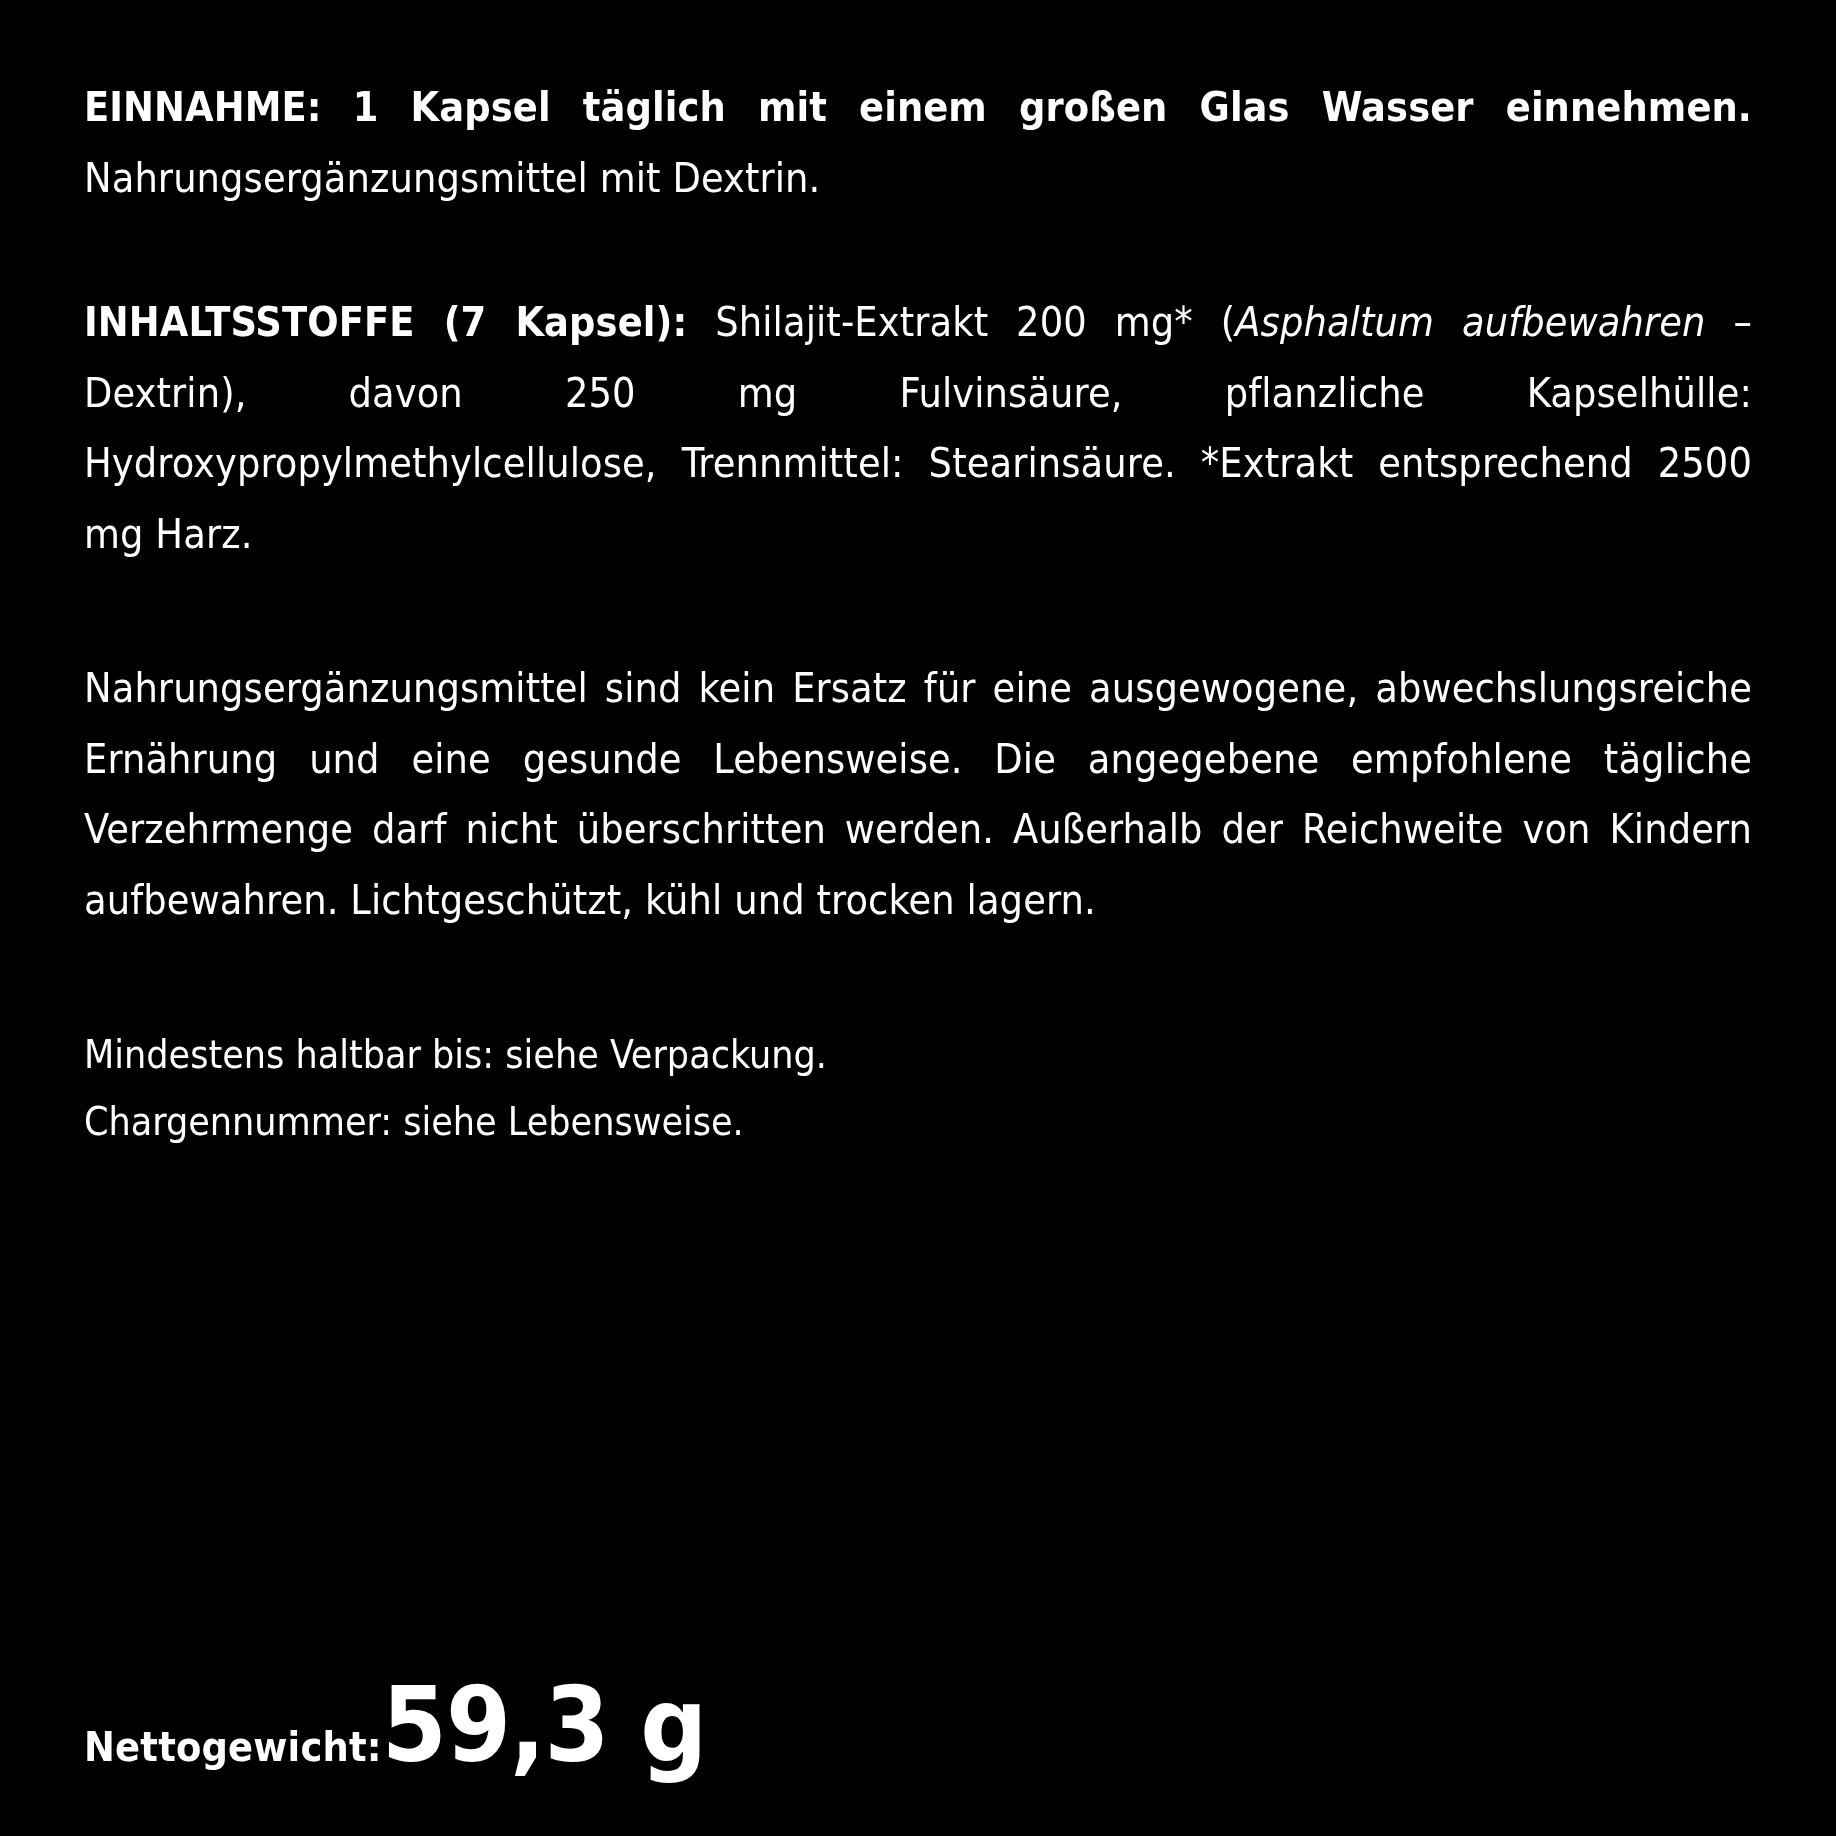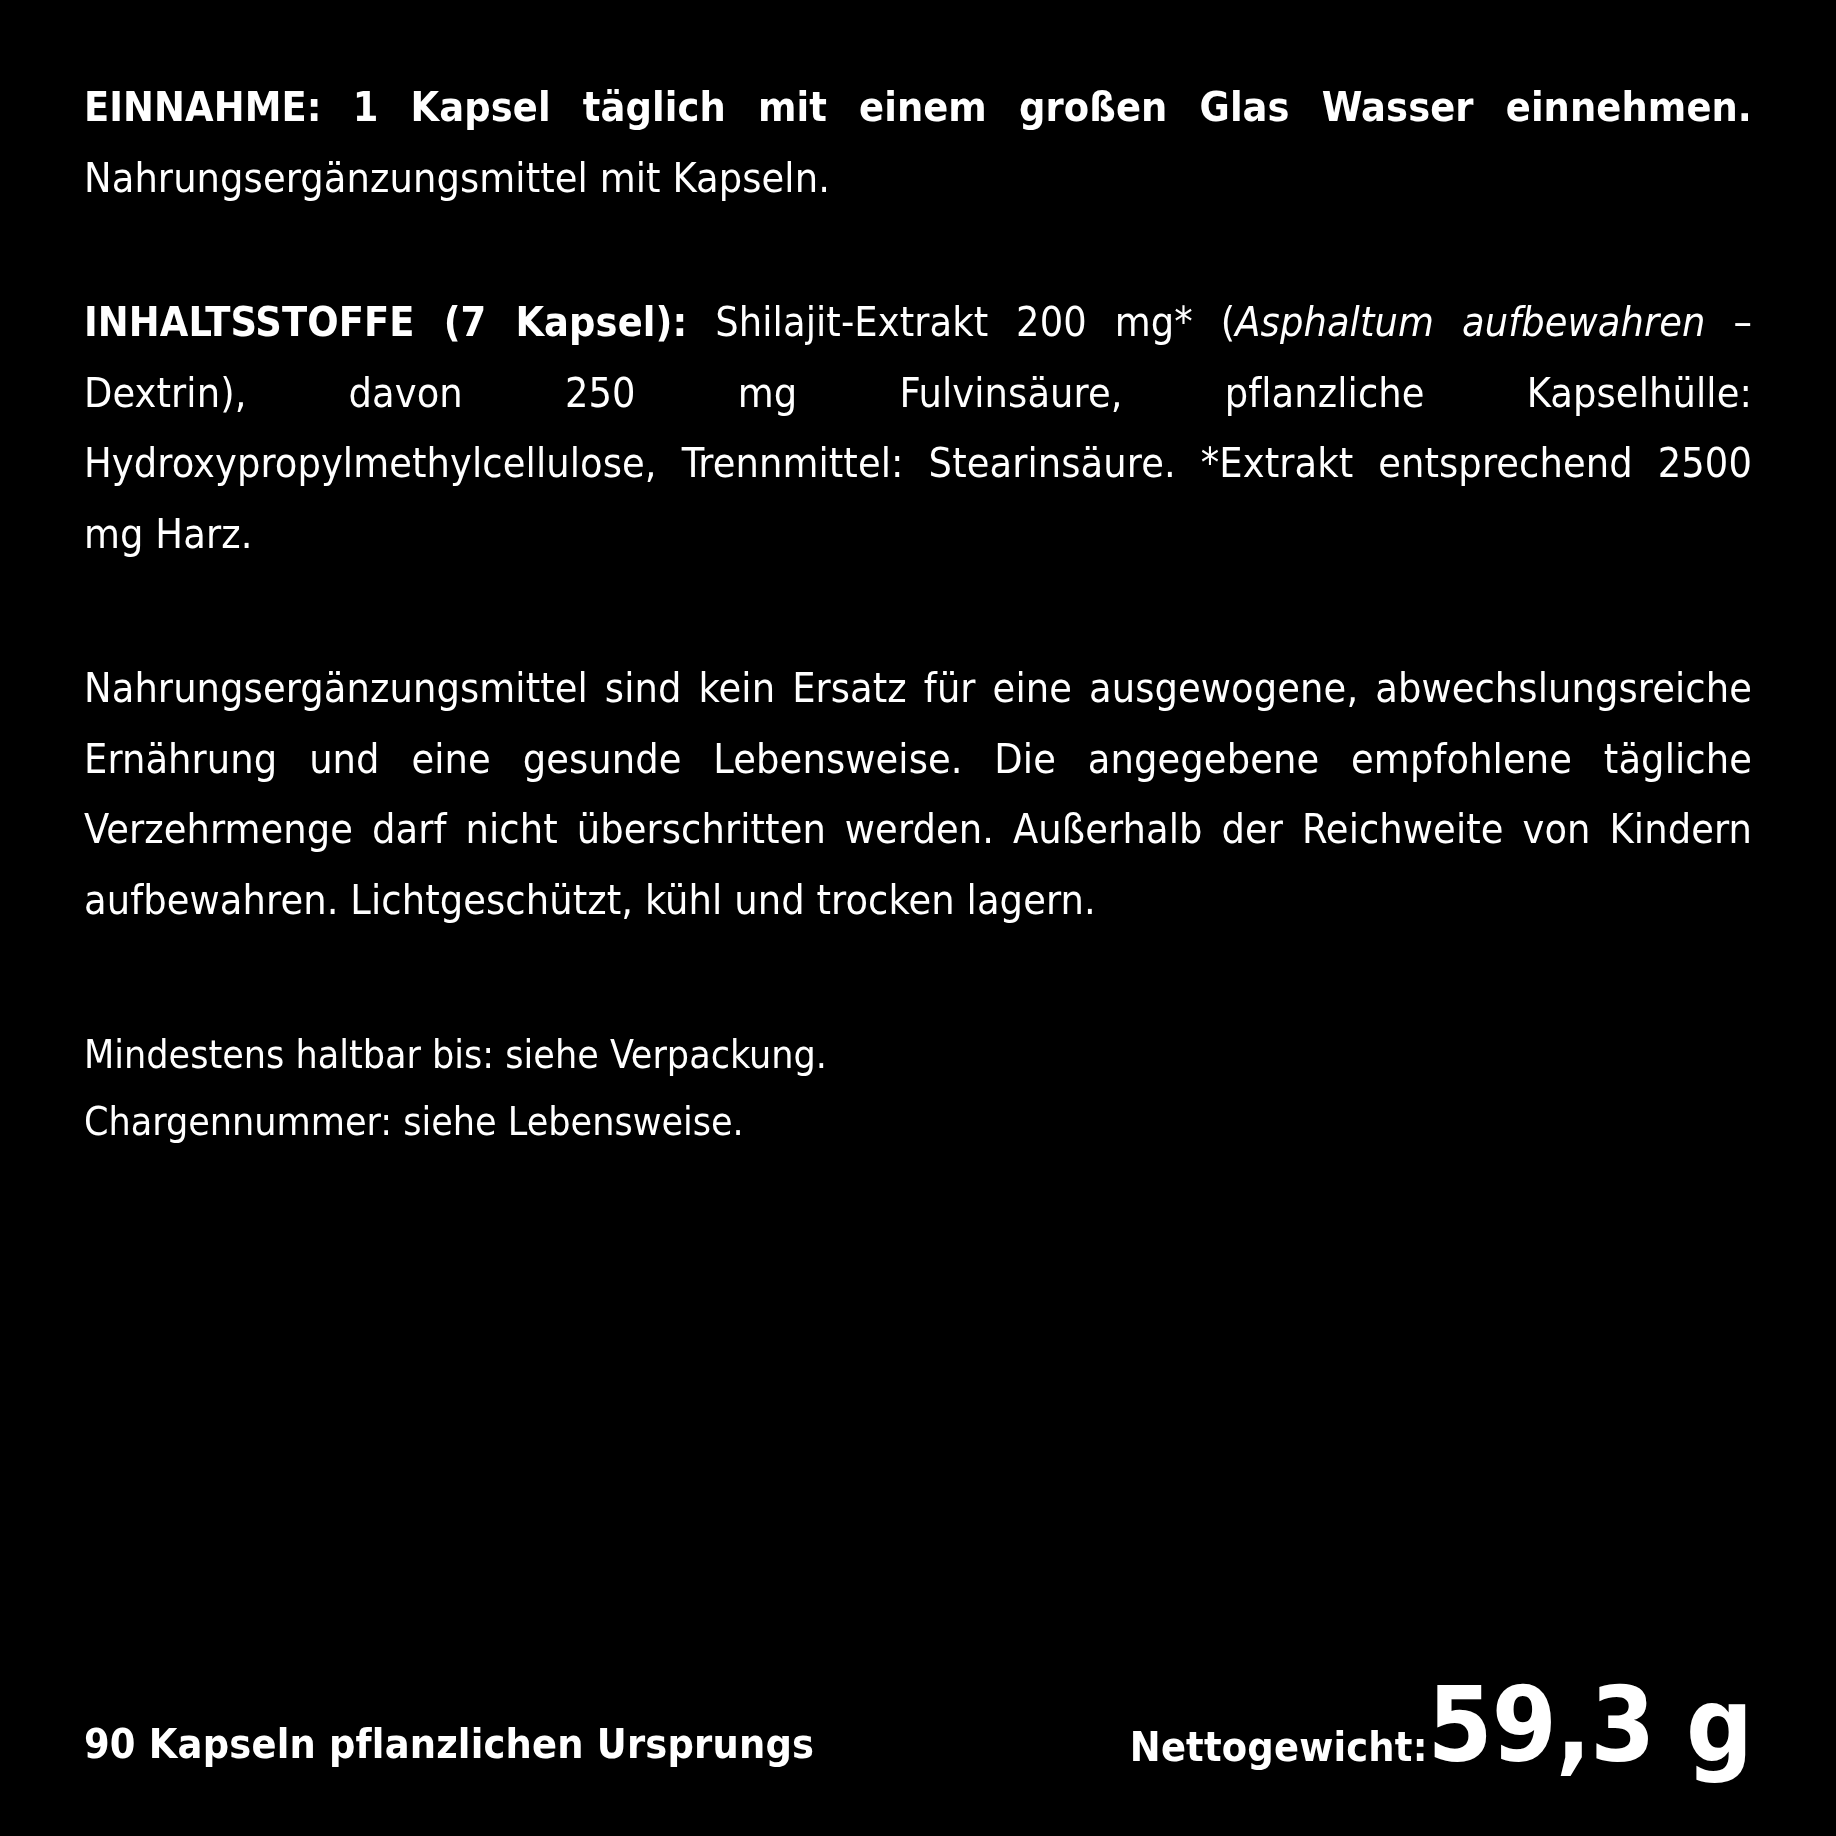--- a/index.html
+++ b/index.html
@@ -86,36 +86,35 @@
   .nowrap { white-space: nowrap; }
 </style>
 </head>
 <body>
 
 <div class="label">
 
   <div class="para block-dosage">
     <b>EINNAHME:</b>
     <b>1 Kapsel täglich mit einem großen Glas Wasser einnehmen.</b>
-    <span>Nahrungsergänzungsmittel mit Kapseln.</span>
+    <span>Nahrungsergänzungsmittel mit Dextrin.</span>
   </div>
 
   <div class="para block-ingredients">
     <b>INHALTSSTOFFE (7 Kapsel):</b>
     <span>Shilajit-Extrakt 200 mg* (</span><i>Asphaltum aufbewahren</i><span> – Dextrin), davon 250 mg Fulvinsäure, pflanzliche Kapselhülle: Hydroxypropylmethylcellulose, Trennmittel: Stearinsäure. *Extrakt entsprechend 2500 mg Harz.</span>
   </div>
 
   <div class="para block-disclaimer">Nahrungsergänzungsmittel sind kein Ersatz für eine ausgewogene, abwechslungsreiche Ernährung und eine gesunde Lebensweise. Die angegebene empfohlene tägliche Verzehrmenge darf nicht überschritten werden. Außerhalb der Reichweite von Kindern aufbewahren. Lichtgeschützt, kühl und trocken lagern.</div>
 
   <div class="block-dates">
     <div>Mindestens haltbar bis: siehe Verpackung.</div>
     <div>Chargennummer: siehe Lebensweise.</div>
   </div>
 
   <div class="footer">
-    <div class="footer-left">90 Kapseln pflanzlichen Ursprungs</div>
     <div class="footer-right">
       <span class="net-label nowrap">Nettogewicht:</span>
       <span class="net-value nowrap">59,3 g</span>
     </div>
   </div>
 
 </div>
 
 </body></html>

